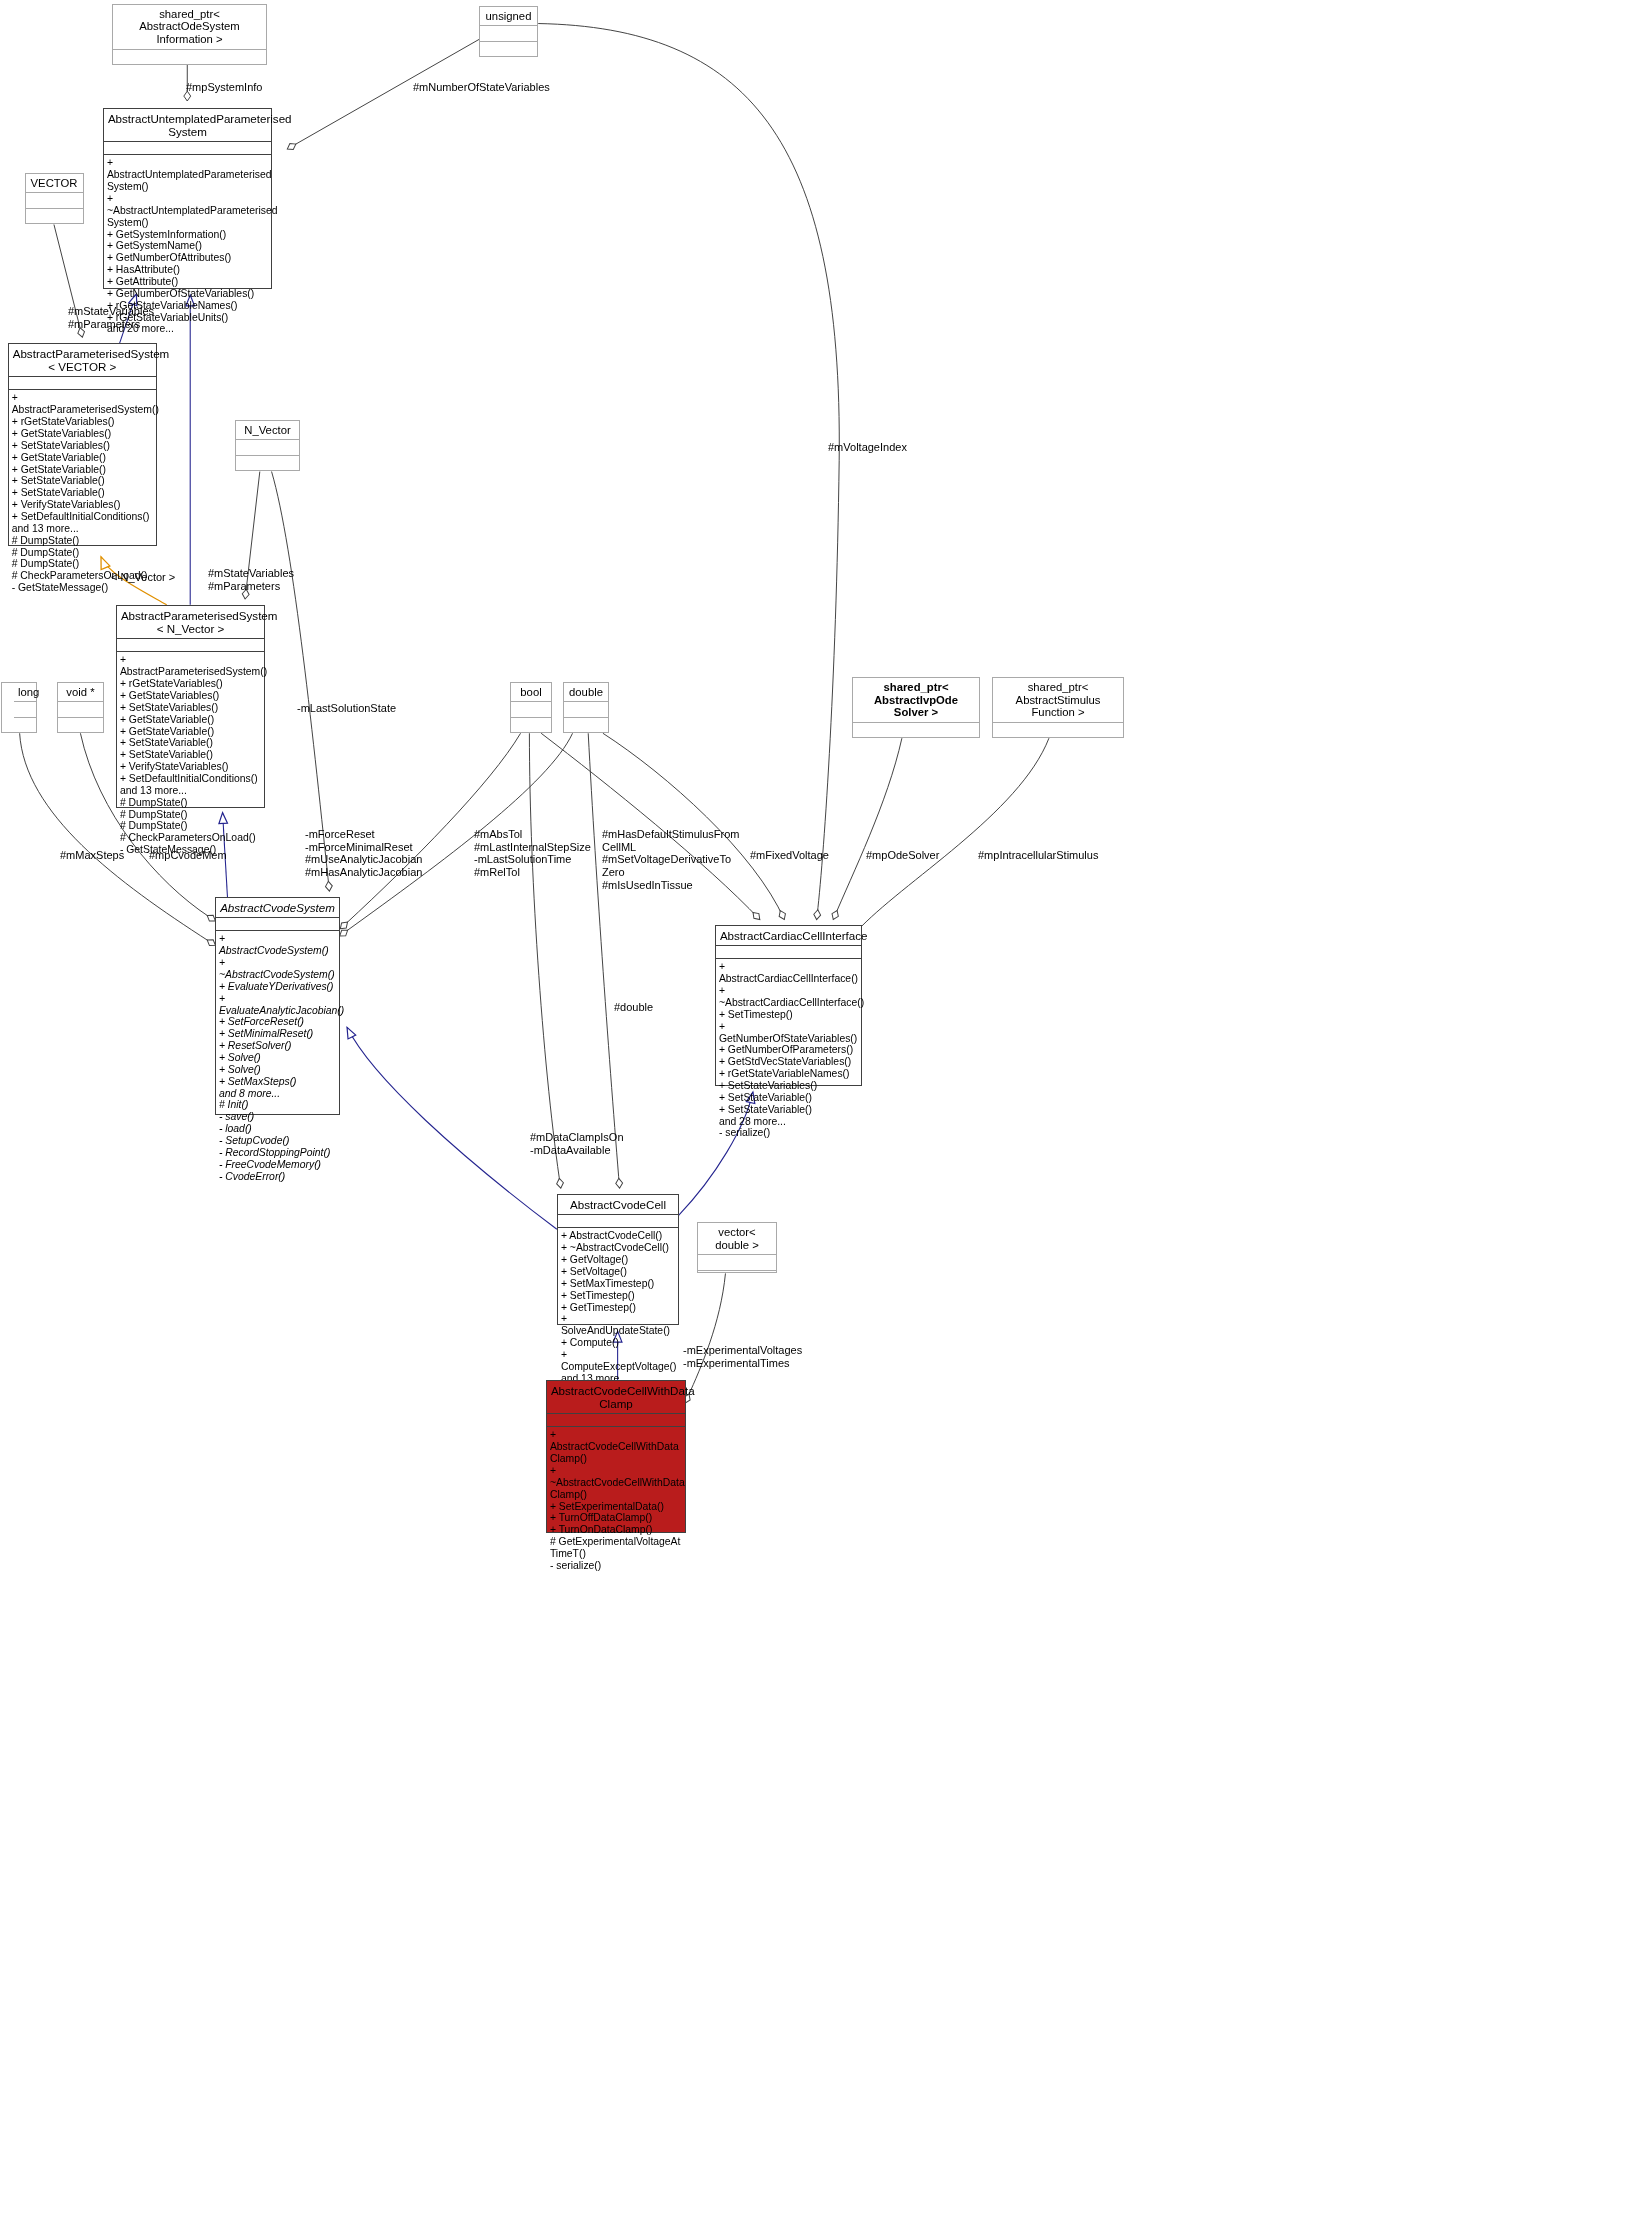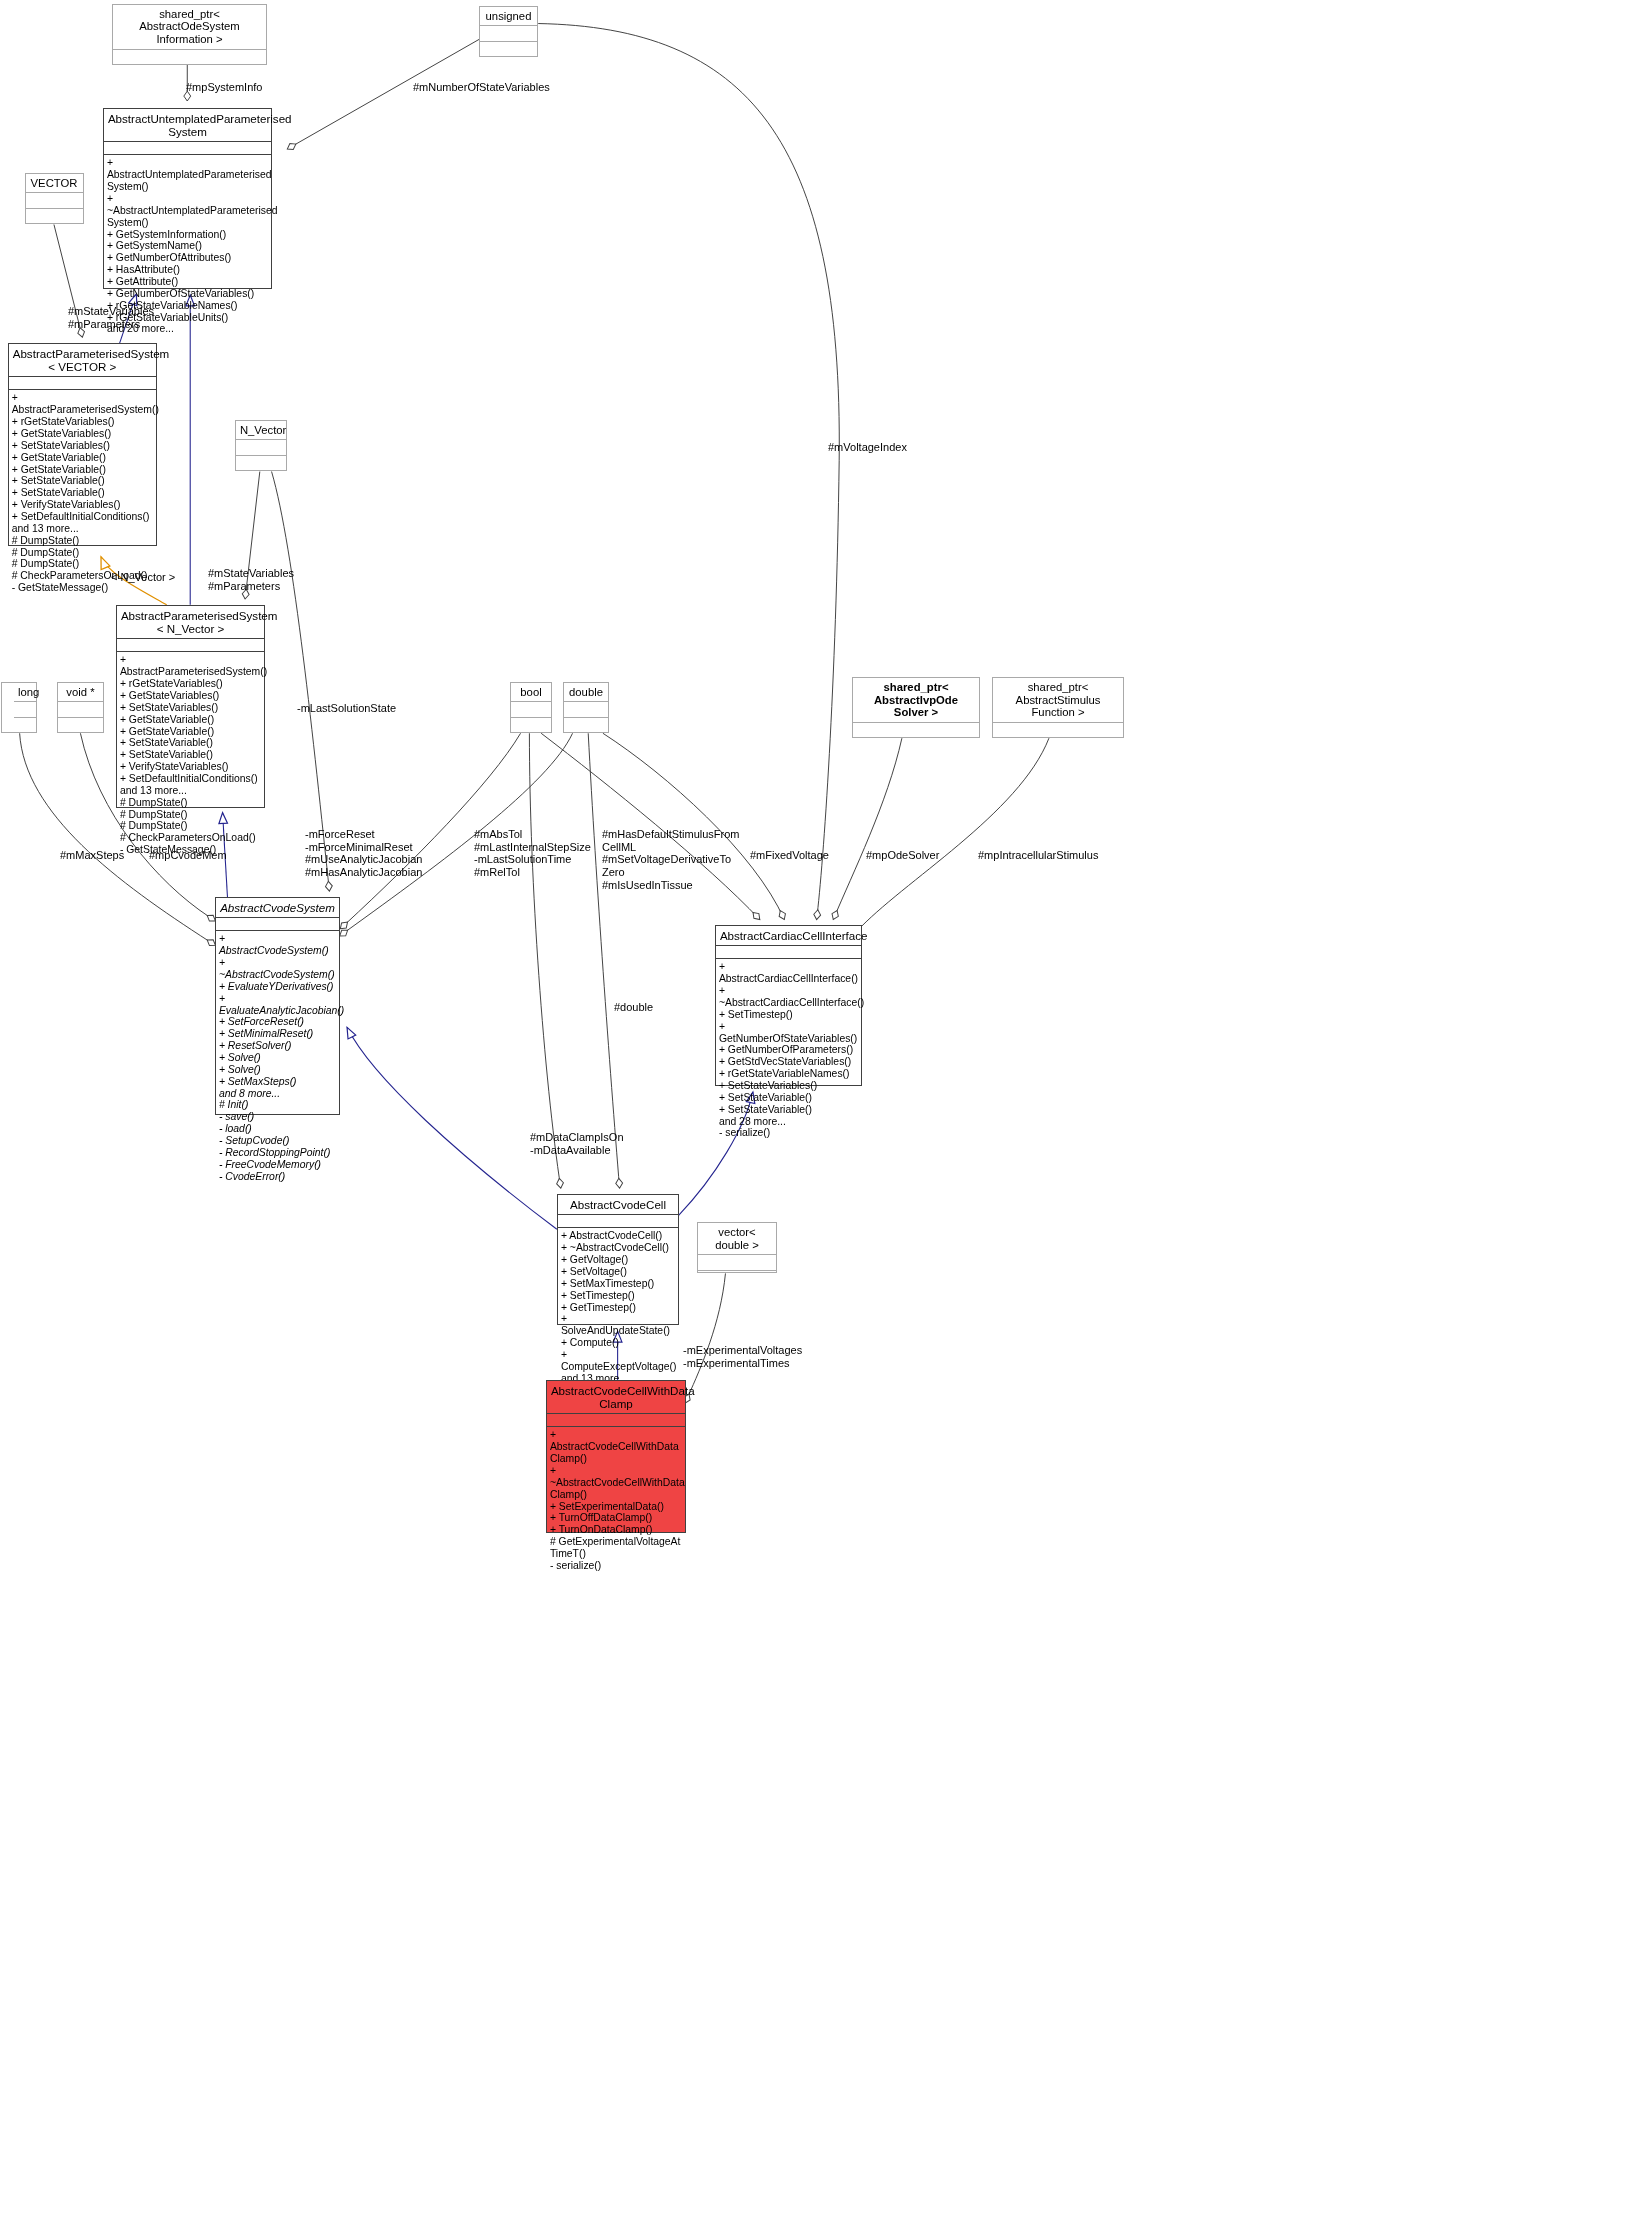--- a/index.html
+++ b/index.html
@@ -20,21 +20,21 @@
   .strong{border:1.4px solid #404040;}
   .strong .title{font-size:11.6px;border-bottom:1.4px solid #404040;}
   .strong .attrs{border-bottom:1.4px solid #404040;}
 
   
   .light{border:1px solid #a9a9a9;}
   .light .title{font-size:11.3px;border-bottom:1px solid #a9a9a9;}
   .light .attrs{border-bottom:1px solid #a9a9a9;min-height:14.7px;}
   .light .attrs2{min-height:14.7px;}
 
-  .filled{background:#ef4444;}
+  .filled{background:#b91c1c;}
   .edgelabel{
       position:absolute;font-size:11px;color:#000;line-height:1.15;
       text-align:center;white-space:pre;
   }
   .el-left{text-align:left;}
 </style>
 </head>
 <body>
 
 <div id="canvas">
@@ -170,21 +170,21 @@
         <div>+ SetDefaultInitialConditions()</div>
         <div>and 13 more...</div>
         <div># DumpState()</div>
         <div># DumpState()</div>
         <div># DumpState()</div>
         <div># CheckParametersOnLoad()</div>
         <div>- GetStateMessage()</div>
       </div>
   </div>
 
-  <div class="node light" style="left:235px;top:420px;width:52px;height:51px;">
+  <div class="node light" style="left:235px;top:420px;width:65px;height:51px;">
     <div class="title" style="white-space: pre-line;">N_Vector</div>
     <div class="attrs"></div>
     <div class="attrs2"></div>
   </div>
 
   <div class="node strong" style="left:116px;top:605px;width:149px;height:203px;">
     <div class="title" style="white-space: pre-line;">AbstractParameterisedSystem
 &lt; N_Vector &gt;</div>
     <div class="attrs"></div>
     <div class="ops">

